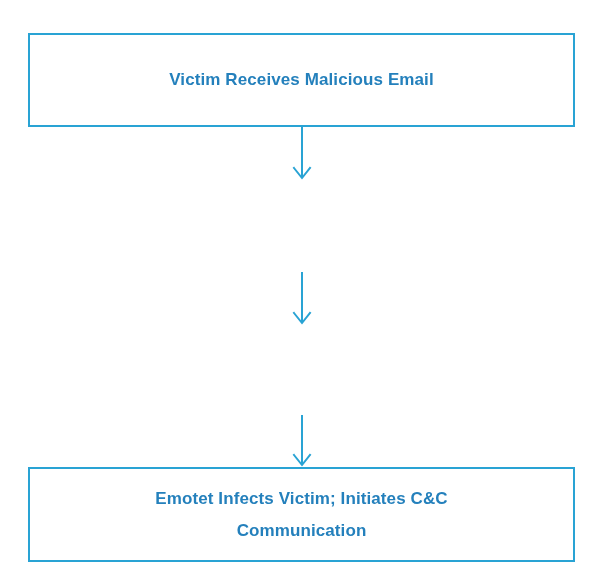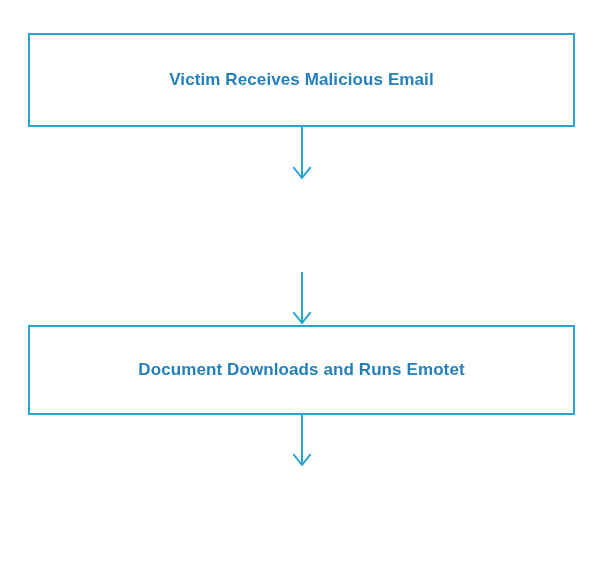--- a/index.html
+++ b/index.html
@@ -74,25 +74,26 @@
   </div>
 
 
   <div class="connector conn-2">
     <svg width="28" height="53" viewBox="0 0 28 53" aria-hidden="true">
       <line x1="14" y1="0" x2="14" y2="50" stroke="#29a3d4" stroke-width="2"></line>
       <polyline points="6,41 14,51 22,41" fill="none" stroke="#29a3d4" stroke-width="2" stroke-linecap="square" stroke-linejoin="miter"></polyline>
     </svg>
   </div>
 
-  <div class="node node-3">
-    <span class="node-label">Document Downloads and Runs Emotet</span>
-  </div>
 
   <div class="connector conn-3">
     <svg width="28" height="52" viewBox="0 0 28 52" aria-hidden="true">
       <line x1="14" y1="0" x2="14" y2="49" stroke="#29a3d4" stroke-width="2"></line>
       <polyline points="6,40 14,50 22,40" fill="none" stroke="#29a3d4" stroke-width="2" stroke-linecap="square" stroke-linejoin="miter"></polyline>
     </svg>
   </div>
 
+  <div class="node node-4">
+    <span class="node-label">Emotet Infects Victim; Initiates C&amp;C
+Communication</span>
+  </div>
 
 </div>
 
 </body></html>

